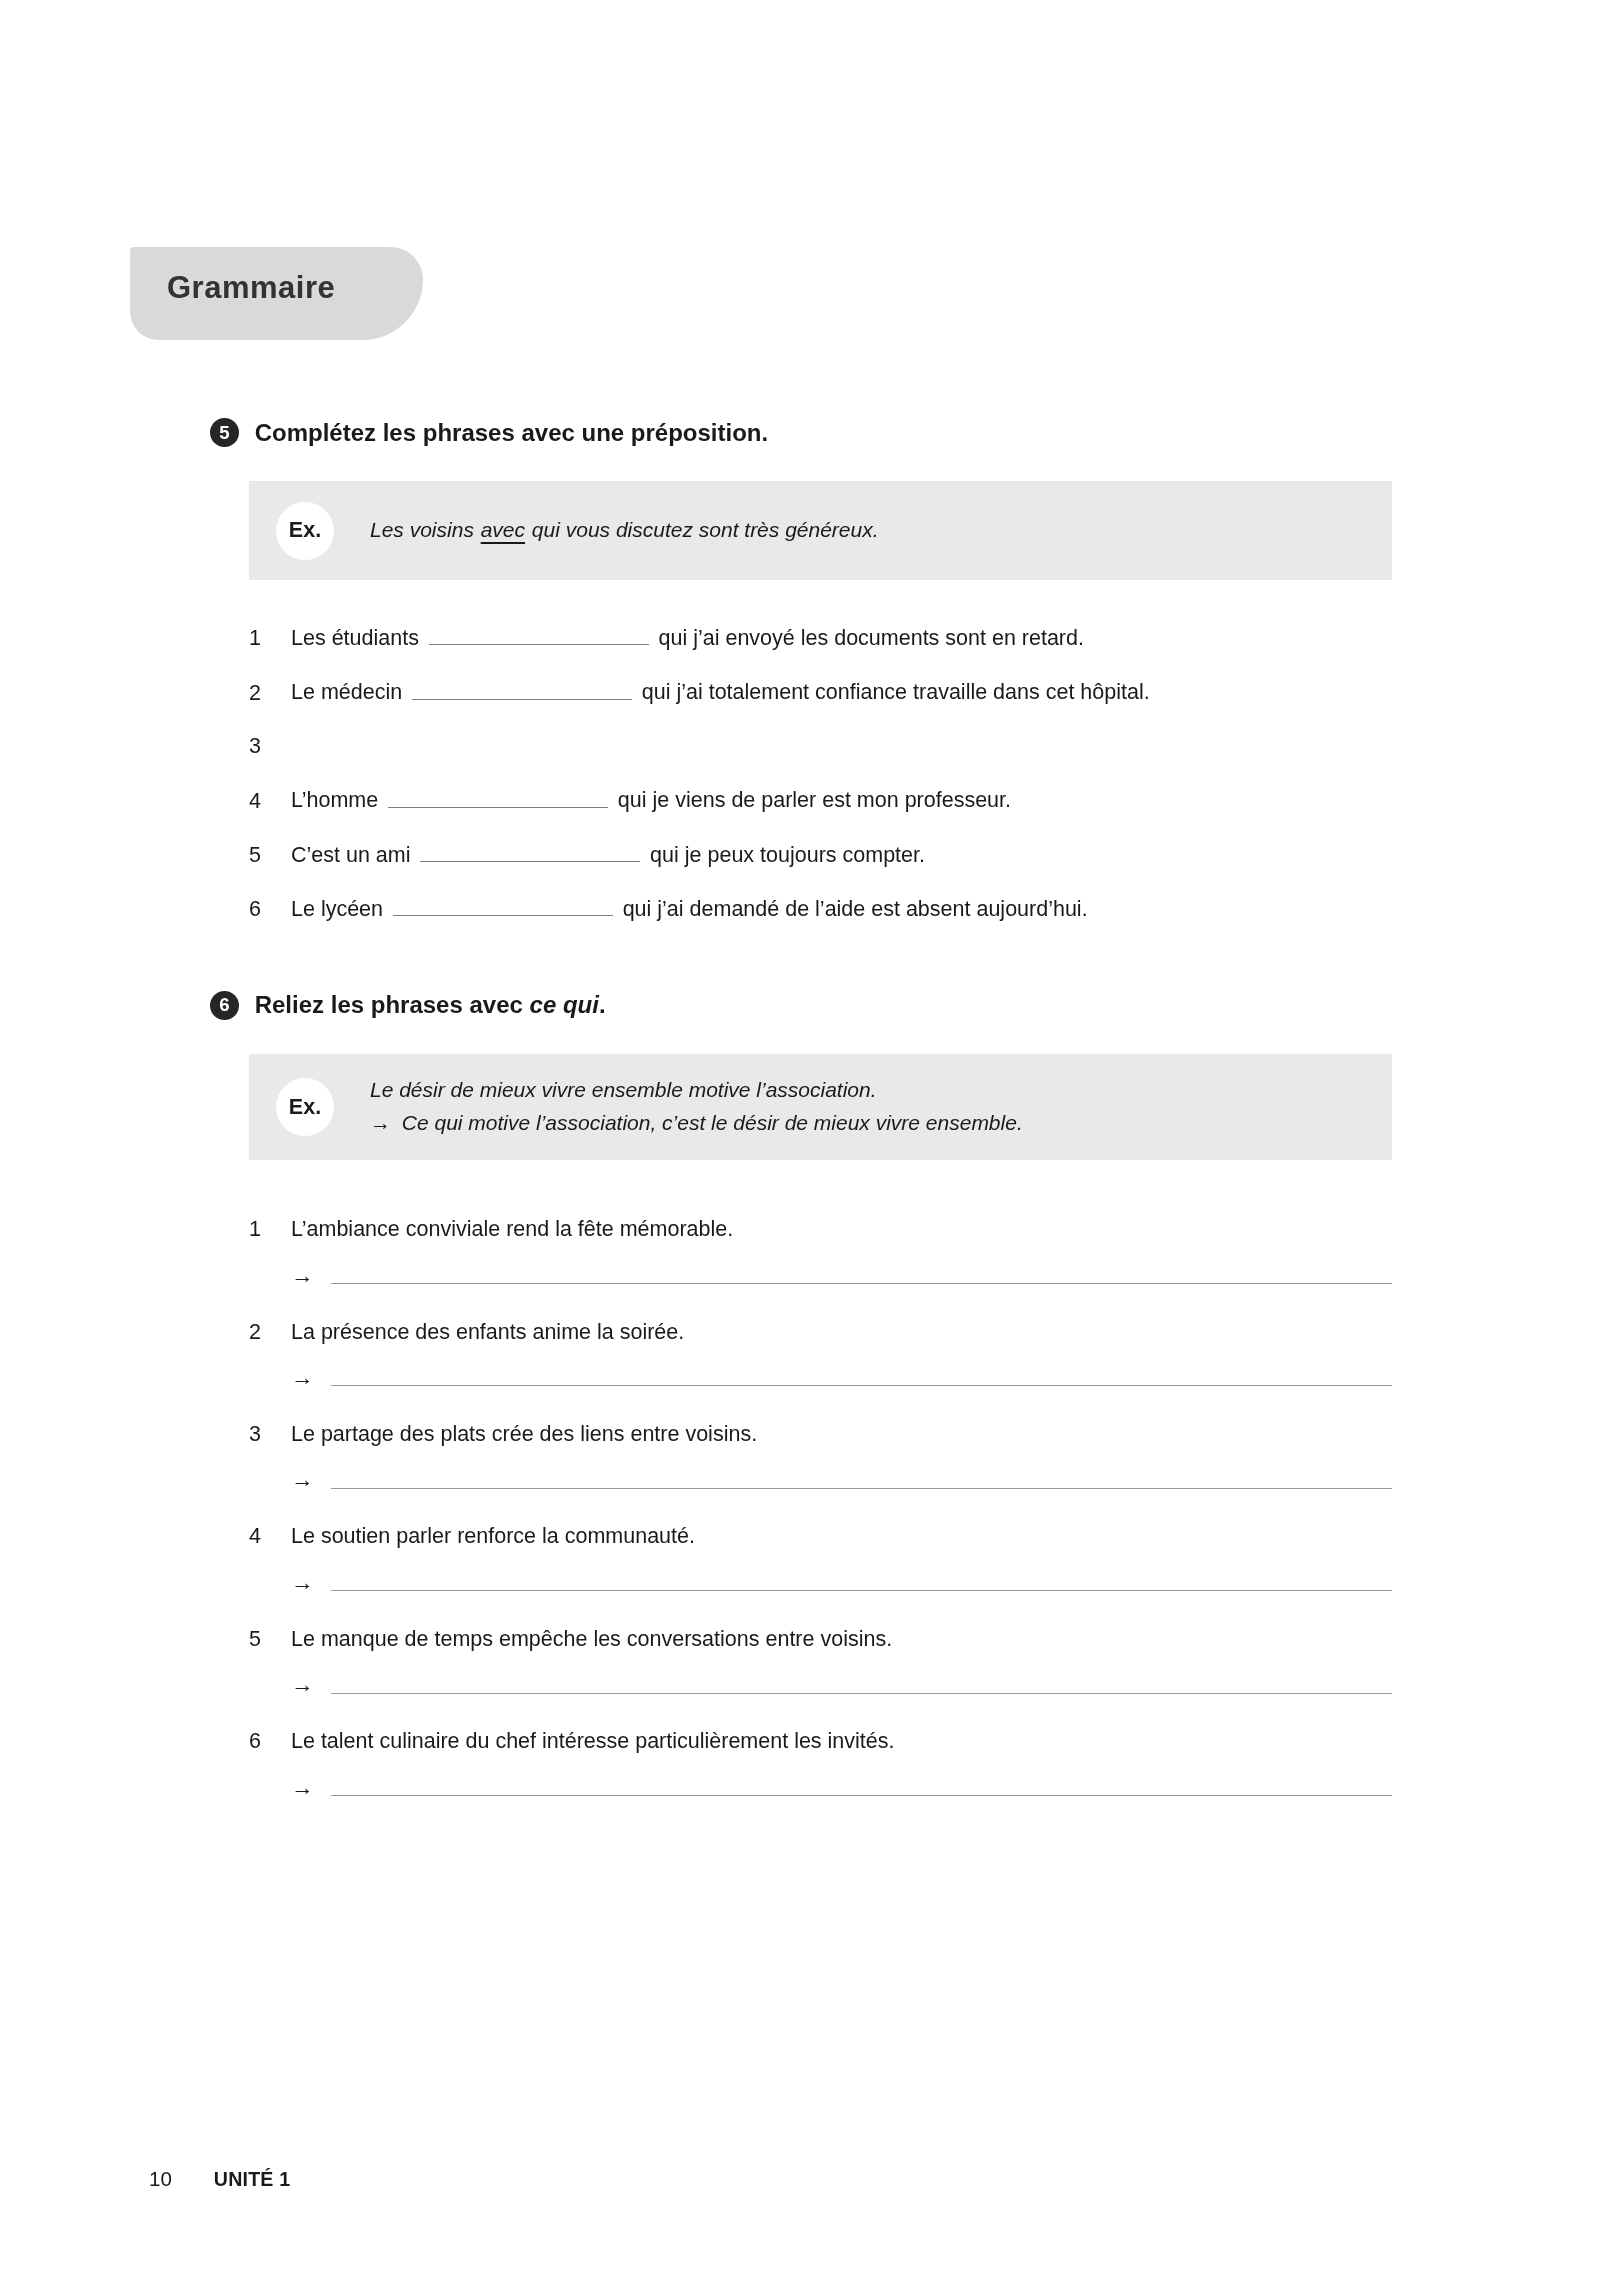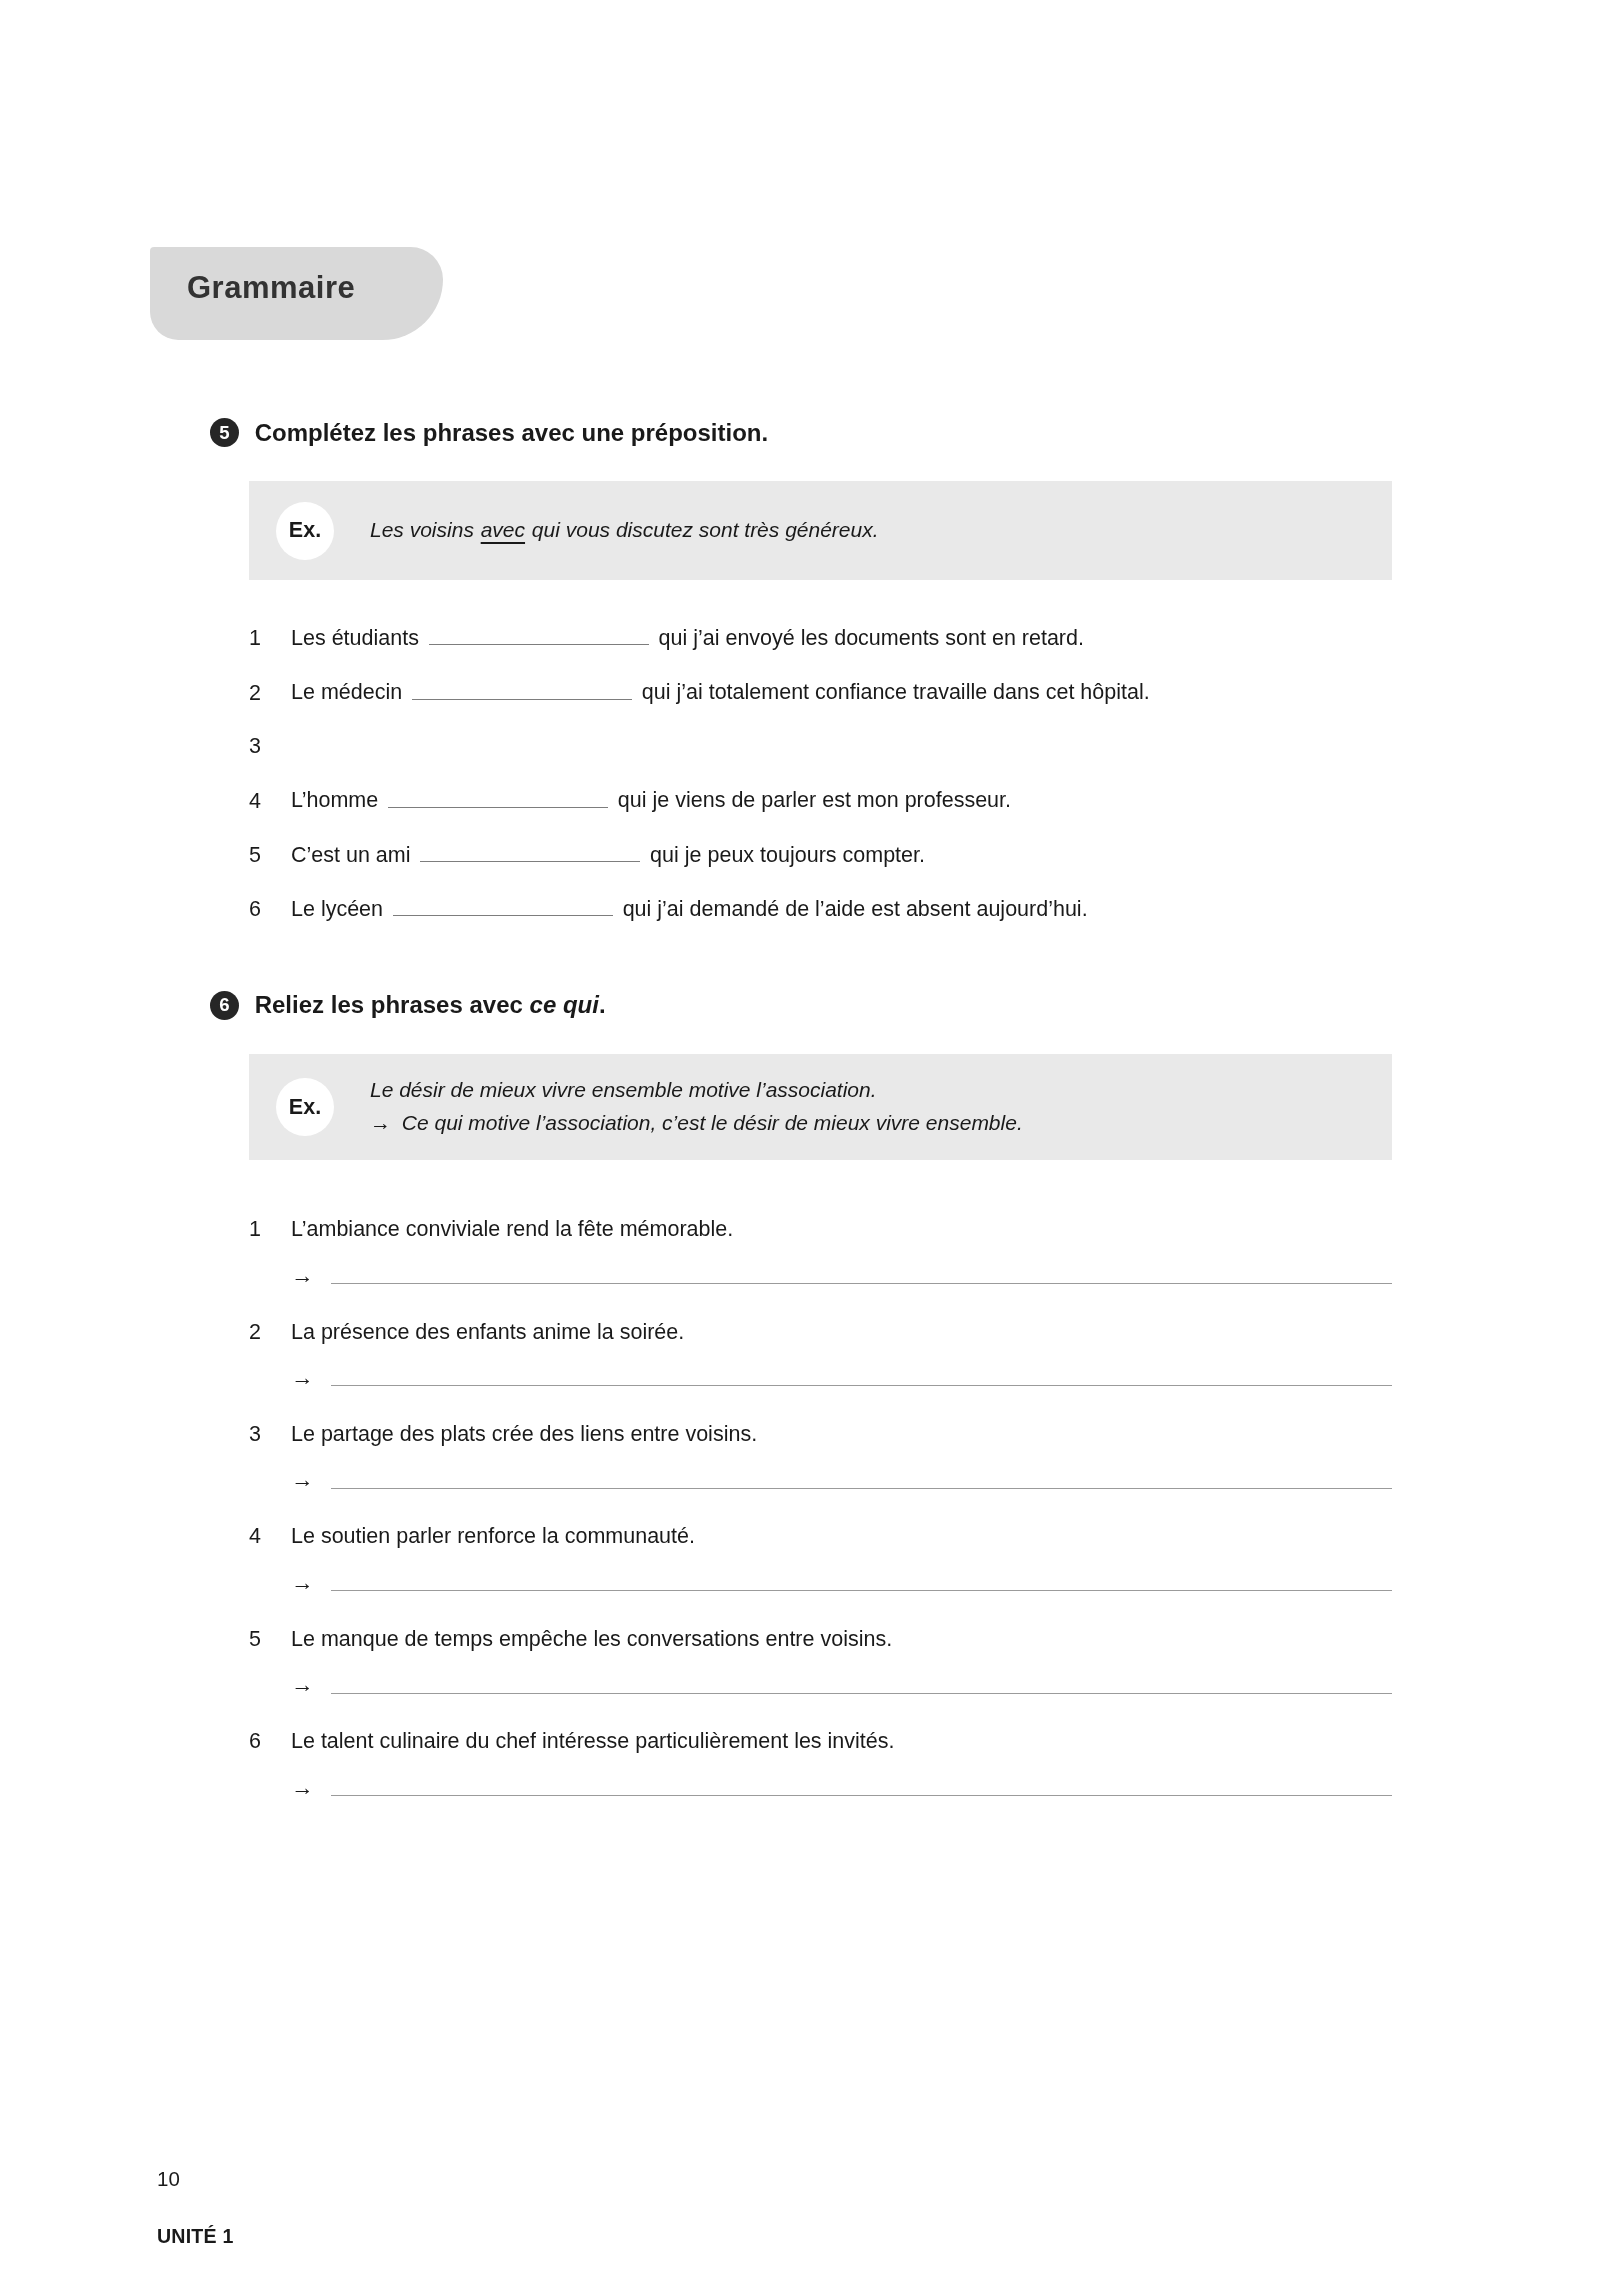--- a/index.html
+++ b/index.html
@@ -9,21 +9,21 @@
     background: #ffffff;
     color: #1a1a1a;
     font-family: "Liberation Sans", sans-serif;
     position: relative;
     overflow: hidden;
   }
 
   
   .section-tab {
     position: absolute;
-    left: 150px;
+    left: 130px;
     top: 247px;
     width: 293px;
     height: 93px;
     background: #d9d9d9;
     border-radius: 4.9px 39px 73px 34px;
     display: flex;
     align-items: center;
   }
   .section-tab .tab-label {
     font-size: 31px;
@@ -150,21 +150,20 @@
 
   
   .page-footer {
     position: absolute;
     left: 149px;
     top: 2167px;
     display: flex;
     align-items: baseline;
     gap: 34px;
     font-size: 20.5px;
-    flex-direction: column;
   }
   .unit-label {
     font-weight: bold;
     font-size: 19.6px;
     letter-spacing: 0.2px;
     margin-left: 8px;
   }
 </style>
 </head>
 <body>

